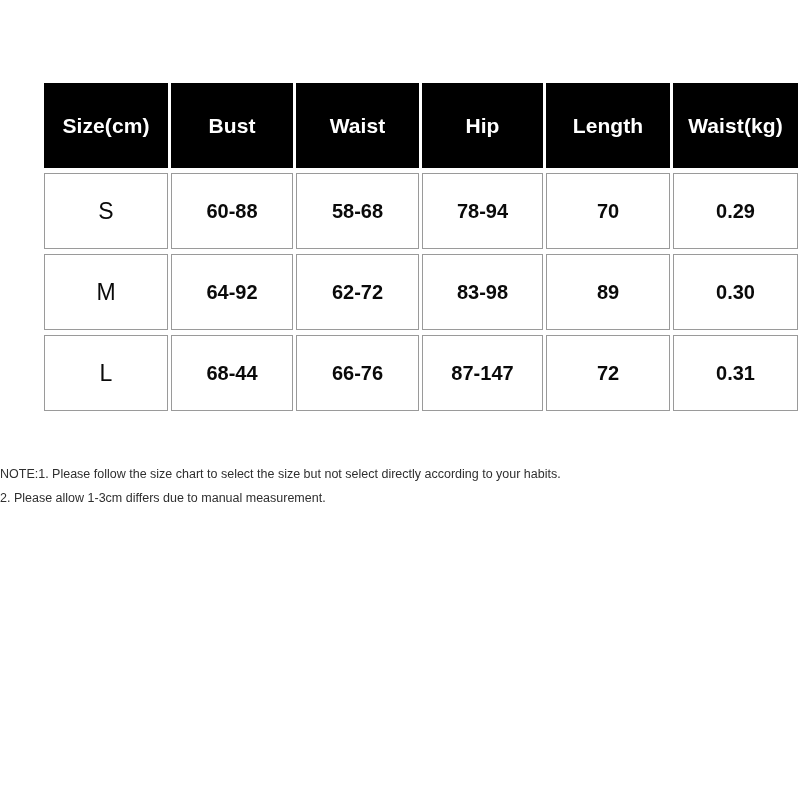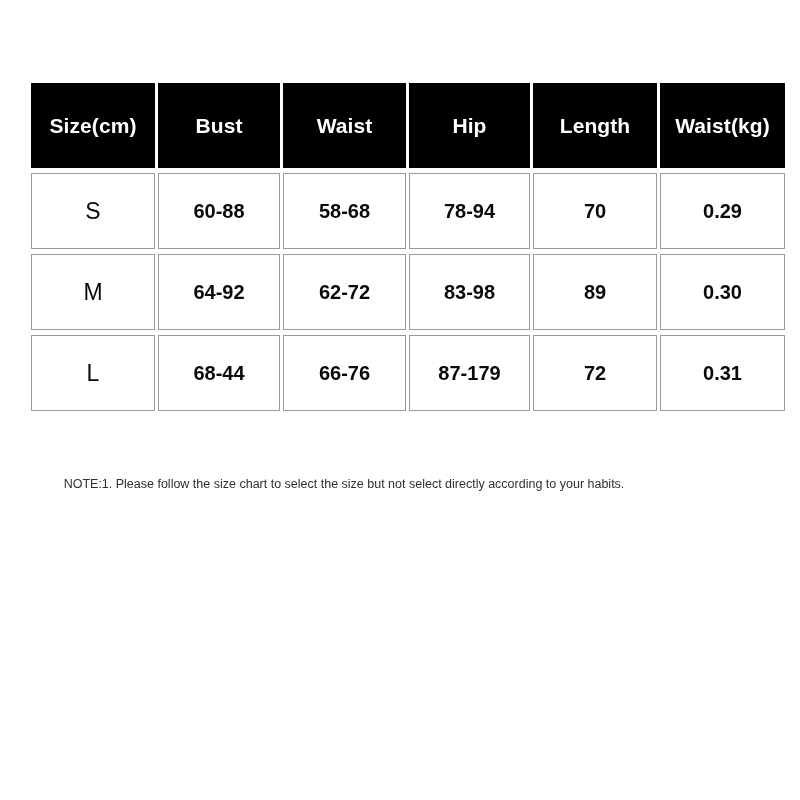--- a/index.html
+++ b/index.html
@@ -18,21 +18,21 @@
   #page {
     position: relative;
     width: 800px;
     height: 800px;
     background: #ffffff;
   }
 
   
   .size-table-wrap {
     position: absolute;
-    left: 31px;
+    left: 44px;
     top: 83px;
     width: 739px;
   }
 
   table.size-table {
     width: 739px;
     border-collapse: separate;
     border-spacing: 3px 5px;
     table-layout: fixed;
     margin: -5px -3px;
@@ -80,23 +80,22 @@
   col.c2 { width: 122px; }
   col.c3 { width: 123px; }
   col.c4 { width: 121px; }
   col.c5 { width: 124px; }
   col.c6 { width: 125px; }
 
   
   .notes {
     position: absolute;
     left: 0;
-    top: 472px;
+    top: 462px;
     width: 688px;
-    text-align: center;
   }
   .note-line {
     font-size: 12.5px;
     color: #2f2f2f;
     line-height: 24px;
     font-family: "Liberation Sans", sans-serif;
     white-space: nowrap;
   }
 </style>
 </head>
@@ -138,25 +137,26 @@
           <td>64-92</td>
           <td>62-72</td>
           <td>83-98</td>
           <td>89</td>
           <td>0.30</td>
         </tr>
         <tr>
           <td class="col-size">L</td>
           <td>68-44</td>
           <td>66-76</td>
-          <td>87-179</td>
+          <td>87-147</td>
           <td>72</td>
           <td>0.31</td>
         </tr>
       </tbody>
     </table>
   </div>
 
   <div class="notes">
     <div class="note-line">NOTE:1. Please follow the size chart to select the size but not select directly according to your habits.</div>
+    <div class="note-line">2. Please allow 1-3cm differs due to manual measurement.</div>
   </div>
 
 </div>
 
 </body></html>

